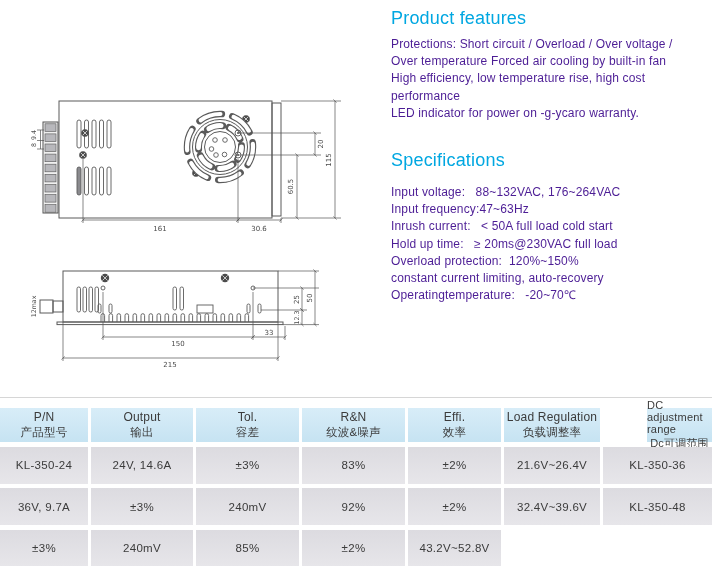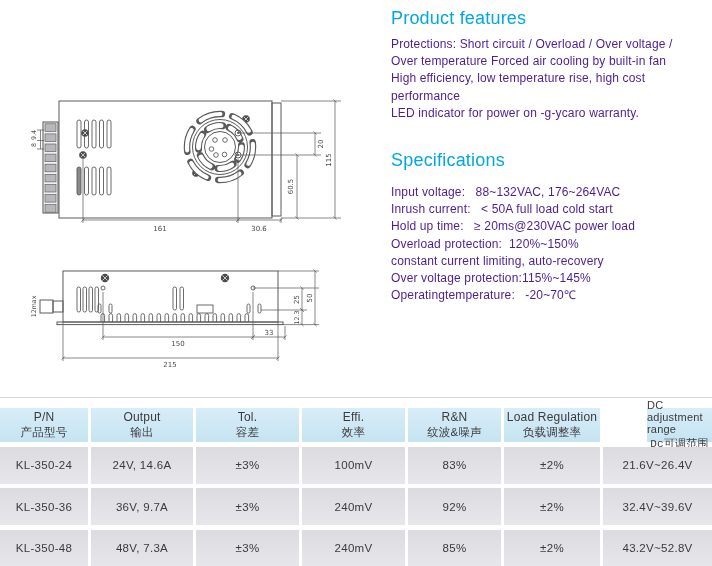--- a/index.html
+++ b/index.html
@@ -20,21 +20,21 @@
 
   
   .spec-table{position:absolute;left:0;top:408px;width:712px;display:grid;
       grid-template-columns:88px 102px 103px 103px 93px 96px 109px;
       grid-template-rows:34px 37px 37px 37px;
       gap:4.5px 3px;}
   .th{background:linear-gradient(180deg,#d8edf8,var(--header_bg));display:flex;flex-direction:column;
       align-items:center;justify-content:center;font-size:12px;color:#3b3b3b;letter-spacing:.2px;}
   .th .zh{font-size:11.5px;margin-top:1px;}
   .th:nth-child(7){font-size:11px;margin-left:44px;}
-  .th:nth-child(7) .zh{font-size:11px;font-family:Liberation Mono, monospace;}
+  .th:nth-child(7) .zh{font-size:11px;}
   .td{background:linear-gradient(180deg,#dcdbe0,var(--row_bg));display:flex;align-items:center;
       justify-content:center;font-size:11.5px;color:#3b3b3b;letter-spacing:.3px;}
 </style>
 </head>
 <body>
 
 <div class="page">
 
   <svg class="dwg" style="left:25px;top:90px" width="330" height="150" viewBox="0 0 330 150">
     <defs>
@@ -185,78 +185,76 @@
     <div class="tline">Protections: Short circuit / Overload / Over voltage /</div>
     <div class="tline">Over temperature Forced air cooling by built-in fan</div>
     <div class="tline">High efficiency, low temperature rise, high cost</div>
     <div class="tline">performance</div>
     <div class="tline">LED indicator for power on -g-ycaro warranty.</div>
   </div>
 
   <div class="textcol" style="top:150px">
     <div class="sec-title" style="margin-bottom:13px">Specifications</div>
     <div class="tline">Input voltage:   88~132VAC, 176~264VAC</div>
+    <div class="tline">Input frequency:47~63Hz</div>
     <div class="tline">Inrush current:   &lt; 50A full load cold start</div>
-    <div class="tline">Hold up time:   ≥ 20ms@230VAC power load</div>
+    <div class="tline">Hold up time:   ≥ 20ms@230VAC full load</div>
     <div class="tline">Overload protection:  120%~150%</div>
     <div class="tline">constant current limiting, auto-recovery</div>
-    <div class="tline">Over voltage protection:115%~145%</div>
     <div class="tline">Operatingtemperature:   -20~70℃</div>
   </div>
 
   <div class="divider"></div>
 
   <div class="spec-table">
     <div class="th">
       <span class="en">P/N</span>
       <span class="zh">产品型号</span>
     </div>
     <div class="th">
       <span class="en">Output</span>
       <span class="zh">输出</span>
     </div>
     <div class="th">
       <span class="en">Tol.</span>
       <span class="zh">容差</span>
     </div>
     <div class="th">
+      <span class="en">R&amp;N</span>
+      <span class="zh">纹波&amp;噪声</span>
+    </div>
+    <div class="th">
       <span class="en">Effi.</span>
       <span class="zh">效率</span>
-    </div>
-    <div class="th">
-      <span class="en">R&amp;N</span>
-      <span class="zh">纹波&amp;噪声</span>
     </div>
     <div class="th">
       <span class="en">Load Regulation</span>
       <span class="zh">负载调整率</span>
     </div>
     <div class="th">
       <span class="en">DC adjustment range</span>
       <span class="zh">Dc可调范围</span>
     </div>
 
     <div class="td">KL-350-24</div>
     <div class="td">24V, 14.6A</div>
     <div class="td">±3%</div>
-    <div class="td">100mV</div>
     <div class="td">83%</div>
     <div class="td">±2%</div>
     <div class="td">21.6V~26.4V</div>
 
     <div class="td">KL-350-36</div>
     <div class="td">36V, 9.7A</div>
     <div class="td">±3%</div>
     <div class="td">240mV</div>
     <div class="td">92%</div>
     <div class="td">±2%</div>
     <div class="td">32.4V~39.6V</div>
 
     <div class="td">KL-350-48</div>
-    <div class="td">48V, 7.3A</div>
     <div class="td">±3%</div>
     <div class="td">240mV</div>
     <div class="td">85%</div>
     <div class="td">±2%</div>
     <div class="td">43.2V~52.8V</div>
   </div>
 
 </div>
 
 </body></html>

